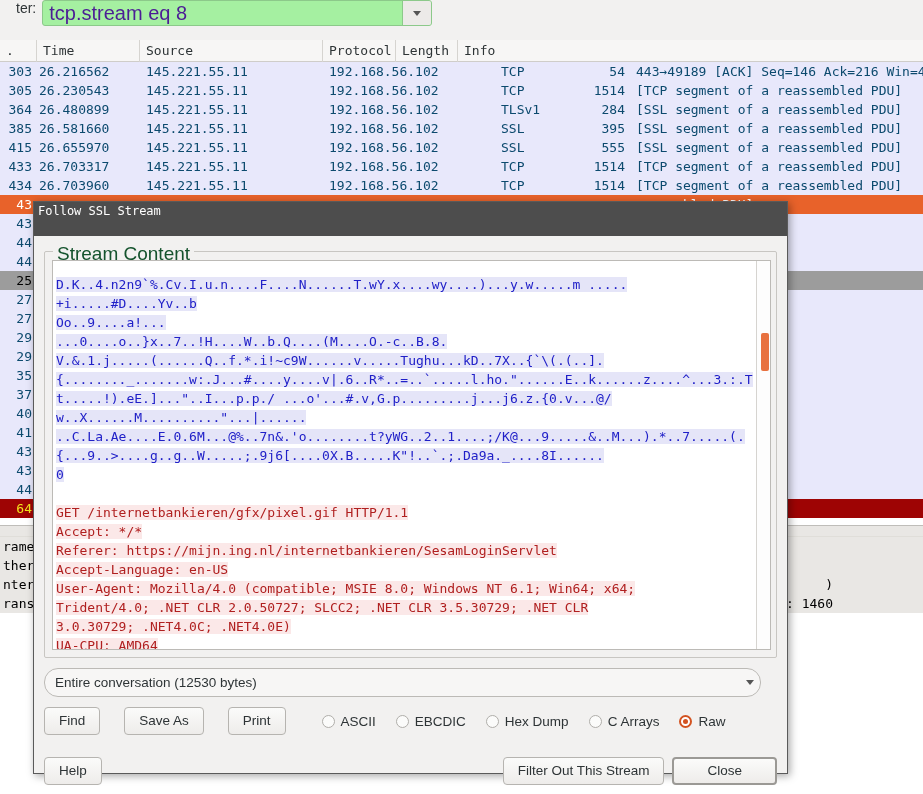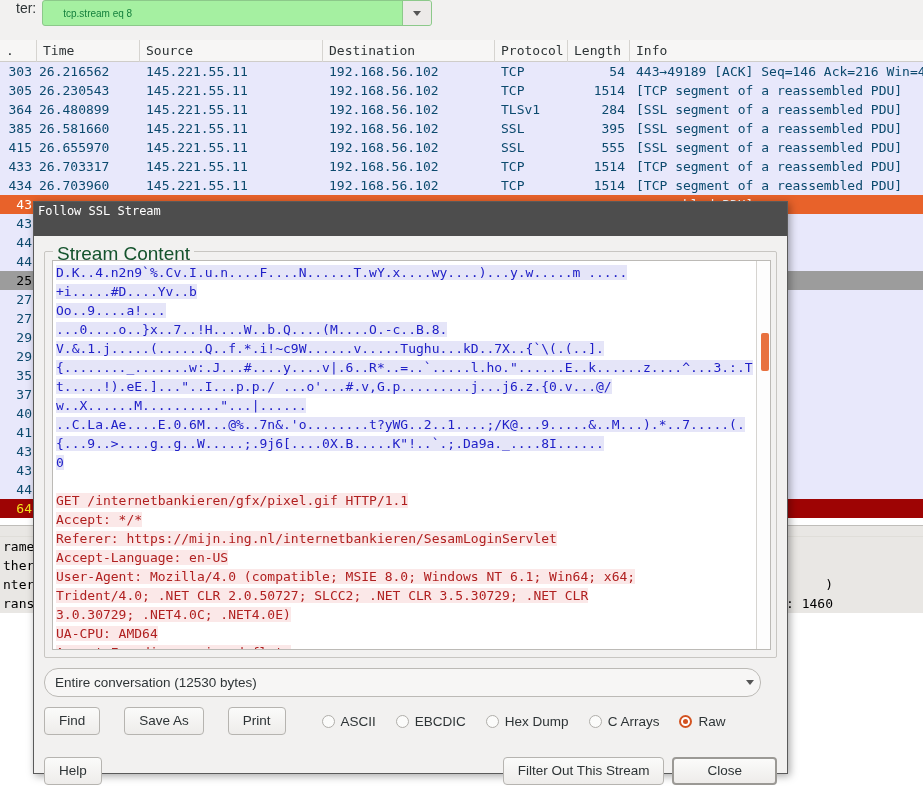--- a/index.html
+++ b/index.html
@@ -37,22 +37,22 @@
     background: #a5f0a1;
     border: 1px solid #8cc98a;
     border-radius: 3px;
     display: flex; align-items: center;
     box-sizing: border-box;
   }
   .filter-input {
     flex: 1;
     border: none; outline: none; background: transparent;
     font-family: "Liberation Sans", sans-serif;
-    font-size: 10px; color: #15803d;
-    padding-left: 20px;
+    font-size: 20px; color: #4c1d95;
+    padding-left: 6px;
     height: 22px;
   }
   .filter-drop {
     width: 28px; height: 24px;
     border-left: 1px solid #8cc98a;
     background: #eceae8;
     display: flex; align-items: center; justify-content: center;
     border-radius: 0 2px 2px 0;
   }
   .caret-down {
@@ -174,21 +174,21 @@
   .stream-box {
     position: relative;
     width: 719px; height: 390px;
     background: #ffffff;
     border: 1px solid #bcbab6;
     box-sizing: border-box;
     overflow: hidden;
   }
   .stream-text {
     position: absolute;
-    left: 0; top: 0;
+    left: 0; top: 12px;
     width: 700px;
     padding: 2px 0 0 3px;
     font-family: "DejaVu Sans Mono", monospace;
     font-size: 13px;
     line-height: 19px;
     white-space: pre;
   }
   .sline { height: 19px; white-space: pre; }
   .sline > span { }
   .seg-blue { color: #2020c8; background: #e5e5f8; }
@@ -273,21 +273,20 @@
         <span class="caret-down"></span>
       </div>
     </div>
   </div>
 
   <div class="packet-area">
     <div class="col-head">
       <div class="ch c-no">.</div>
       <div class="ch c-time">Time</div>
       <div class="ch c-src">Source</div>
-      <div class="ch c-dst">Destination</div>
       <div class="ch c-prot">Protocol</div>
       <div class="ch c-len">Length</div>
       <div class="ch c-info">Info</div>
     </div>
     <div id="packet-rows">
         <div class="prow">
           <div class="cell c-no">303</div>
           <div class="cell c-time">26.216562</div>
           <div class="cell c-src">145.221.55.11</div>
           <div class="cell c-dst">192.168.56.102</div>

